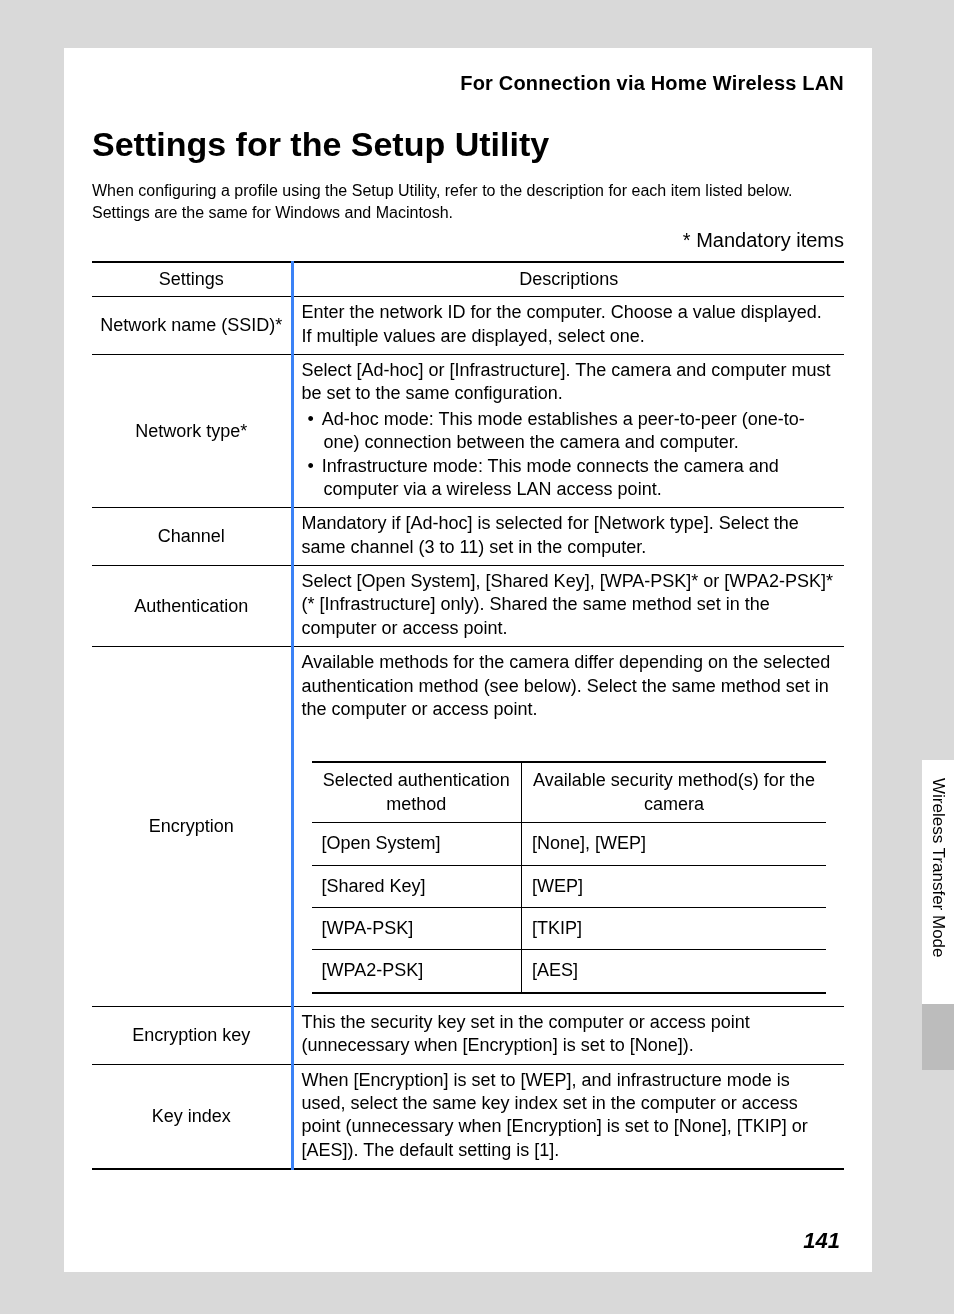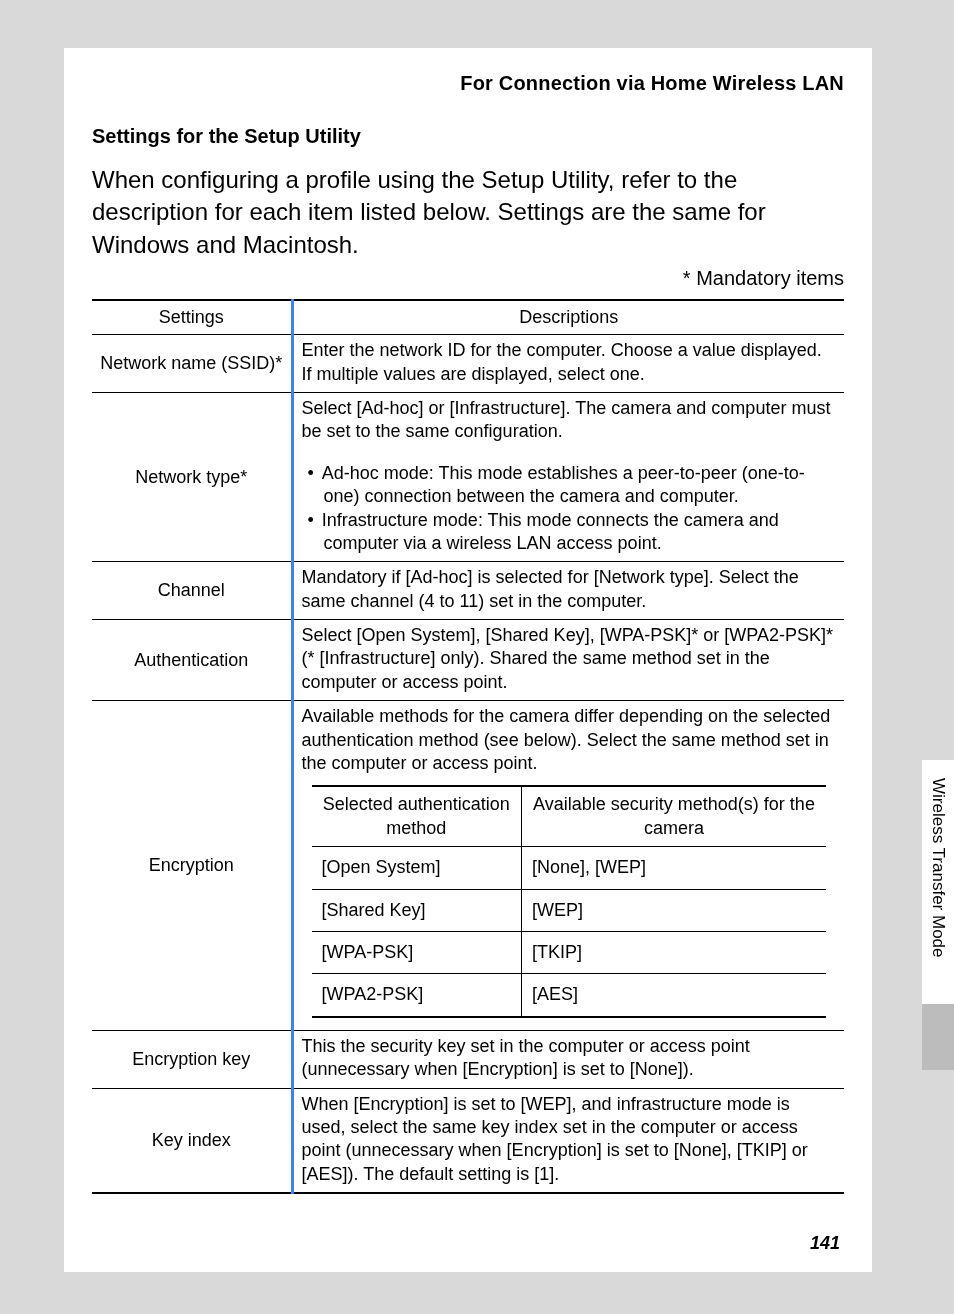--- a/index.html
+++ b/index.html
@@ -20,26 +20,26 @@
     padding: 24px 28px 20px 28px;
   }
   .header-line {
     text-align: right;
     font-size: 20px;
     font-weight: 600;
     letter-spacing: 0.2px;
     margin-bottom: 30px;
   }
   .section-title {
-    font-size: 20px;
+    font-size: 34px;
     font-weight: 700;
     margin-bottom: 8px;
   }
   .intro {
-    font-size: 24px;
+    font-size: 16px;
     line-height: 1.35;
     margin-bottom: 6px;
     margin-top: 16px;
   }
   .mandatory {
     text-align: right;
     font-size: 20px;
     margin-bottom: 9px;
   }
   table.main {
@@ -70,37 +70,38 @@
   }
   table.main tr.row td {
     border-bottom: 1px solid #000;
   }
   table.main tr.last td {
     border-bottom: 2px solid #000;
   }
   ul.bullets {
     list-style: none;
     padding-left: 0;
-    margin-top: 18px;
+    margin-top: 2px;
   }
   ul.bullets li {
     padding-left: 22px;
     text-indent: -16px;
   }
   ul.bullets li::before {
     content: "•";
     padding-right: 8px;
   }
   .inner-wrap {
     padding: 10px 10px 6px 10px;
   }
   table.inner {
     width: 100%;
     border-collapse: collapse;
     font-size: 18px;
+    margin-top: 30px;
   }
   table.inner th {
     font-weight: 400;
     text-align: center;
     padding: 4px 10px;
     border-top: 2px solid #000;
     border-bottom: 1px solid #000;
   }
   table.inner th:first-child,
   table.inner td:first-child {
@@ -137,21 +138,21 @@
     width: 32px;
     height: 66px;
     background: #bcbcbc;
   }
   .page-num {
     position: absolute;
     right: 32px;
     bottom: 18px;
     font-style: italic;
     font-weight: 700;
-    font-size: 18px;
+    font-size: 22px;
   }
 </style>
 </head>
 <body>
 
 <div class="page">
   <div class="header-line">For Connection via Home Wireless LAN</div>
 
   <div class="section-title">Settings for the Setup Utility</div>
   <div class="intro">When configuring a profile using the Setup Utility, refer to the description for each item listed below. Settings are the same for Windows and Macintosh.</div>
@@ -174,21 +175,21 @@
         <td class="desc">
           <span>Select [Ad-hoc] or [Infrastructure]. The camera and computer must be set to the same configuration.</span>
           <ul class="bullets">
             <li>Ad-hoc mode: This mode establishes a peer-to-peer (one-to-one) connection between the camera and computer.</li>
             <li>Infrastructure mode: This mode connects the camera and computer via a wireless LAN access point.</li>
           </ul>
         </td>
       </tr>
       <tr class="row">
         <td class="setting">Channel</td>
-        <td class="desc">Mandatory if [Ad-hoc] is selected for [Network type]. Select the same channel (4 to 11) set in the computer.</td>
+        <td class="desc">Mandatory if [Ad-hoc] is selected for [Network type]. Select the same channel (3 to 11) set in the computer.</td>
       </tr>
       <tr class="row">
         <td class="setting">Authentication</td>
         <td class="desc">Select [Open System], [Shared Key], [WPA-PSK]* or [WPA2-PSK]* (* [Infrastructure] only). Shared the same method set in the computer or access point.</td>
       </tr>
       <tr class="row">
         <td class="setting">Encryption</td>
         <td class="desc">
           <span>Available methods for the camera differ depending on the selected authentication method (see below). Select the same method set in the computer or access point.</span>
           <div class="inner-wrap">

